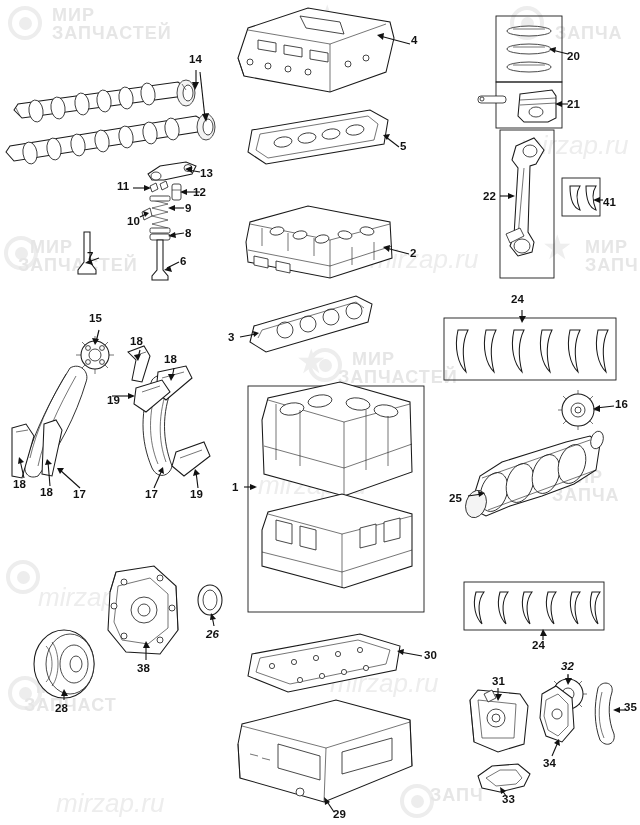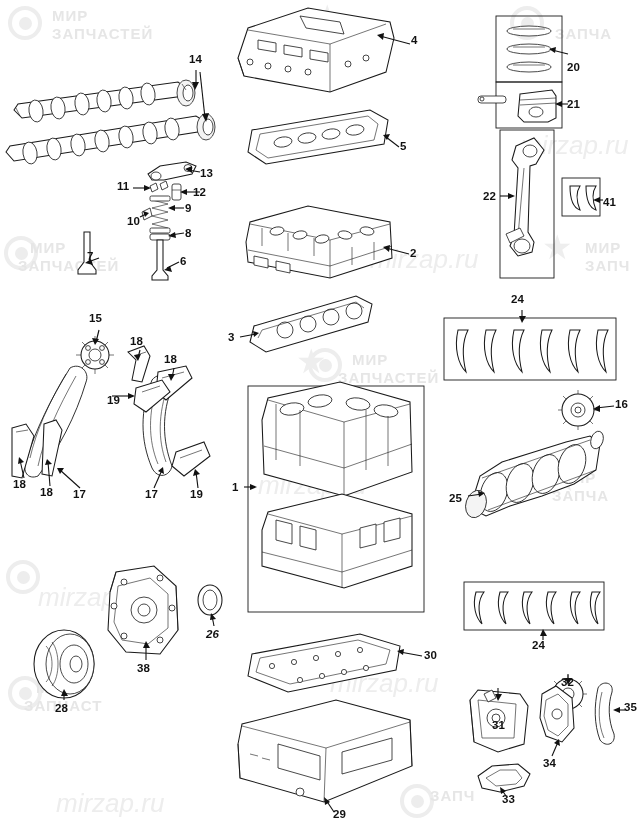--- a/index.html
+++ b/index.html
@@ -15,21 +15,21 @@
   }
   
   .wm{
     position:absolute;
     color:#ececec;
     user-select:none;
     pointer-events:none;
     font-family:"Liberation Sans", sans-serif;
   }
   .wm-mir{
-    font-size:15px;font-weight:bold;letter-spacing:1px;color:#e6e6e6;
+    font-size:18px;font-weight:bold;letter-spacing:1px;color:#e6e6e6;
     line-height:15px;
   }
   .wm-mirzap{
     font-size:26px;color:#ededed;font-style:italic;
   }
   .wm-logo{
     position:absolute;width:34px;height:34px;border-radius:50%;
     border:4px solid #ededed;
     box-sizing:border-box;
     pointer-events:none;
@@ -643,32 +643,32 @@
     <div class="lbl" style="left:89px;top:312px;">15</div>
     <div class="lbl" style="left:615px;top:398px;">16</div>
     <div class="lbl" style="left:73px;top:488px;">17</div>
     <div class="lbl" style="left:145px;top:488px;">17</div>
     <div class="lbl" style="left:130px;top:335px;">18</div>
     <div class="lbl" style="left:164px;top:353px;">18</div>
     <div class="lbl" style="left:13px;top:478px;">18</div>
     <div class="lbl" style="left:40px;top:486px;">18</div>
     <div class="lbl" style="left:107px;top:394px;">19</div>
     <div class="lbl" style="left:190px;top:488px;">19</div>
-    <div class="lbl" style="left:567px;top:50px;margin-top:11px;">20</div>
+    <div class="lbl" style="left:567px;top:50px;">20</div>
     <div class="lbl" style="left:567px;top:98px;">21</div>
     <div class="lbl" style="left:483px;top:190px;">22</div>
     <div class="lbl" style="left:603px;top:196px;">41</div>
     <div class="lbl" style="left:511px;top:293px;">24</div>
     <div class="lbl" style="left:532px;top:639px;">24</div>
     <div class="lbl" style="left:449px;top:492px;">25</div>
     <div class="lbl" style="left:206px;top:628px;font-style:italic;">26</div>
     <div class="lbl" style="left:137px;top:662px;">38</div>
     <div class="lbl" style="left:55px;top:702px;">28</div>
     <div class="lbl" style="left:333px;top:808px;">29</div>
     <div class="lbl" style="left:424px;top:649px;">30</div>
-    <div class="lbl" style="left:492px;top:675px;margin-top:44px;">31</div>
-    <div class="lbl" style="left:561px;top:676px;">32</div>
+    <div class="lbl" style="left:492px;top:675px;">31</div>
+    <div class="lbl" style="left:561px;top:660px;font-style:italic;">32</div>
     <div class="lbl" style="left:502px;top:793px;">33</div>
     <div class="lbl" style="left:543px;top:757px;">34</div>
     <div class="lbl" style="left:624px;top:701px;">35</div>
   </div>
 
 </div>
 
 </body></html>

